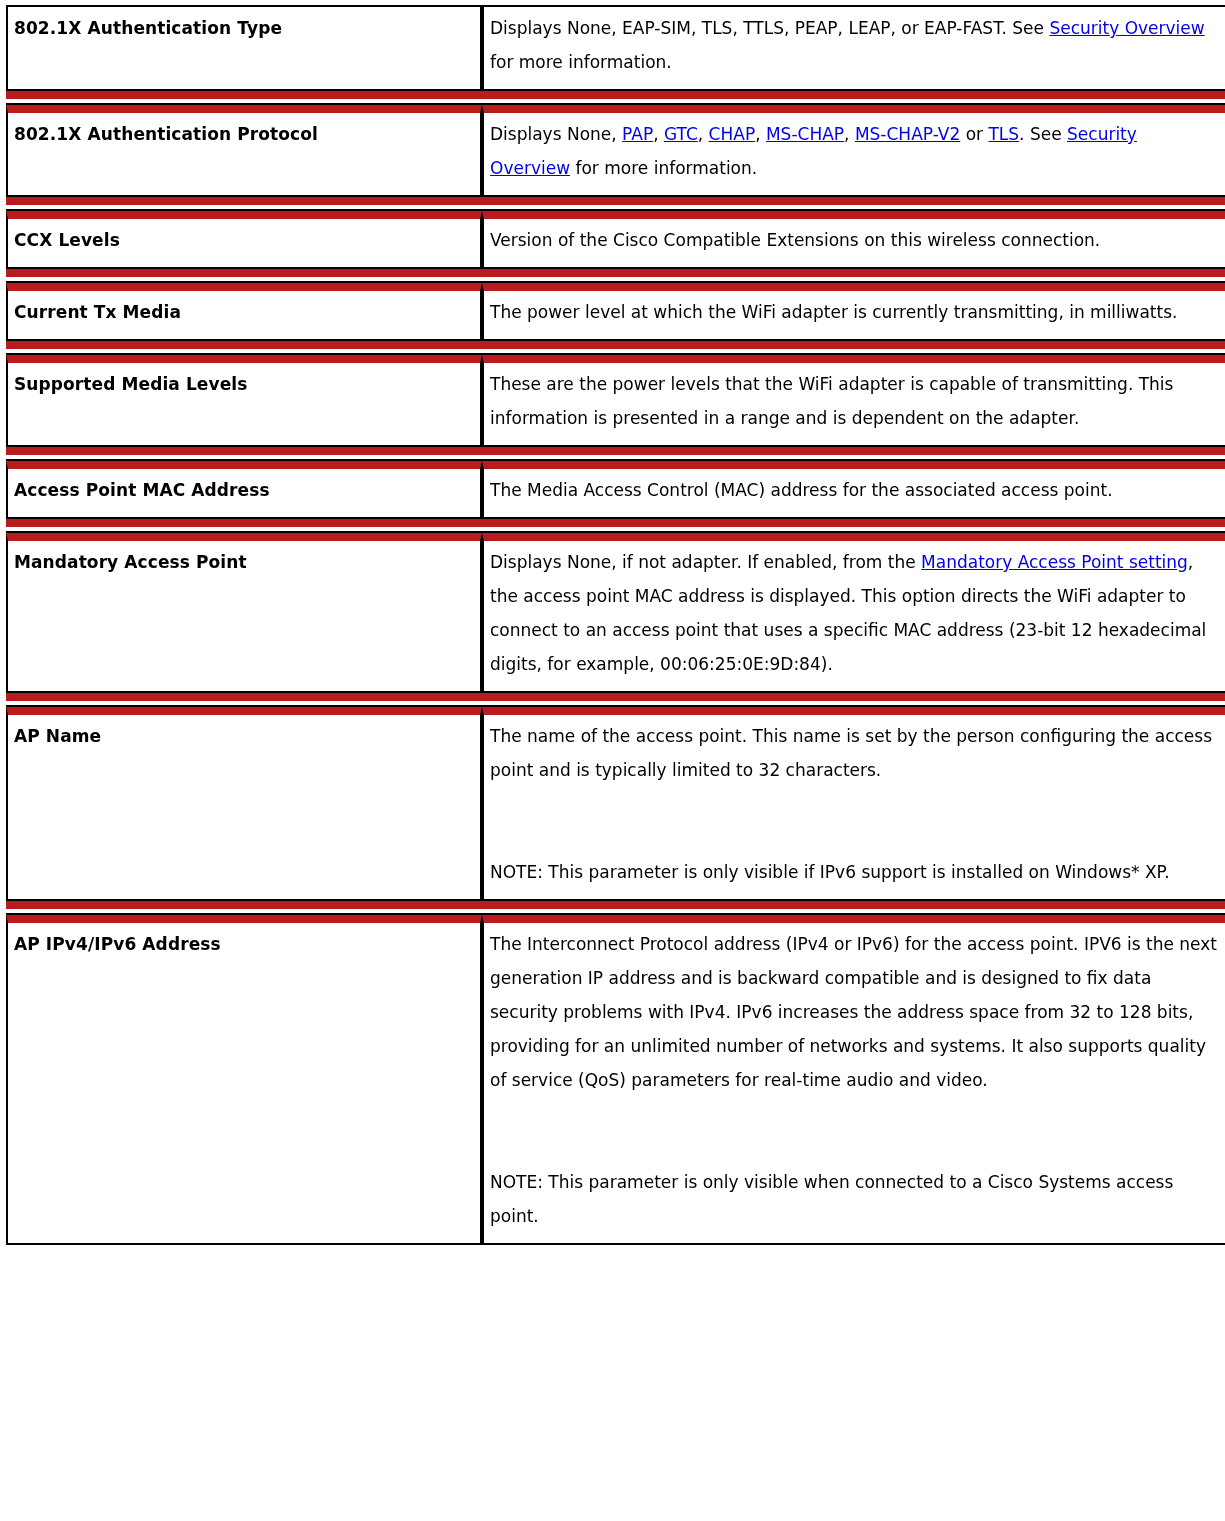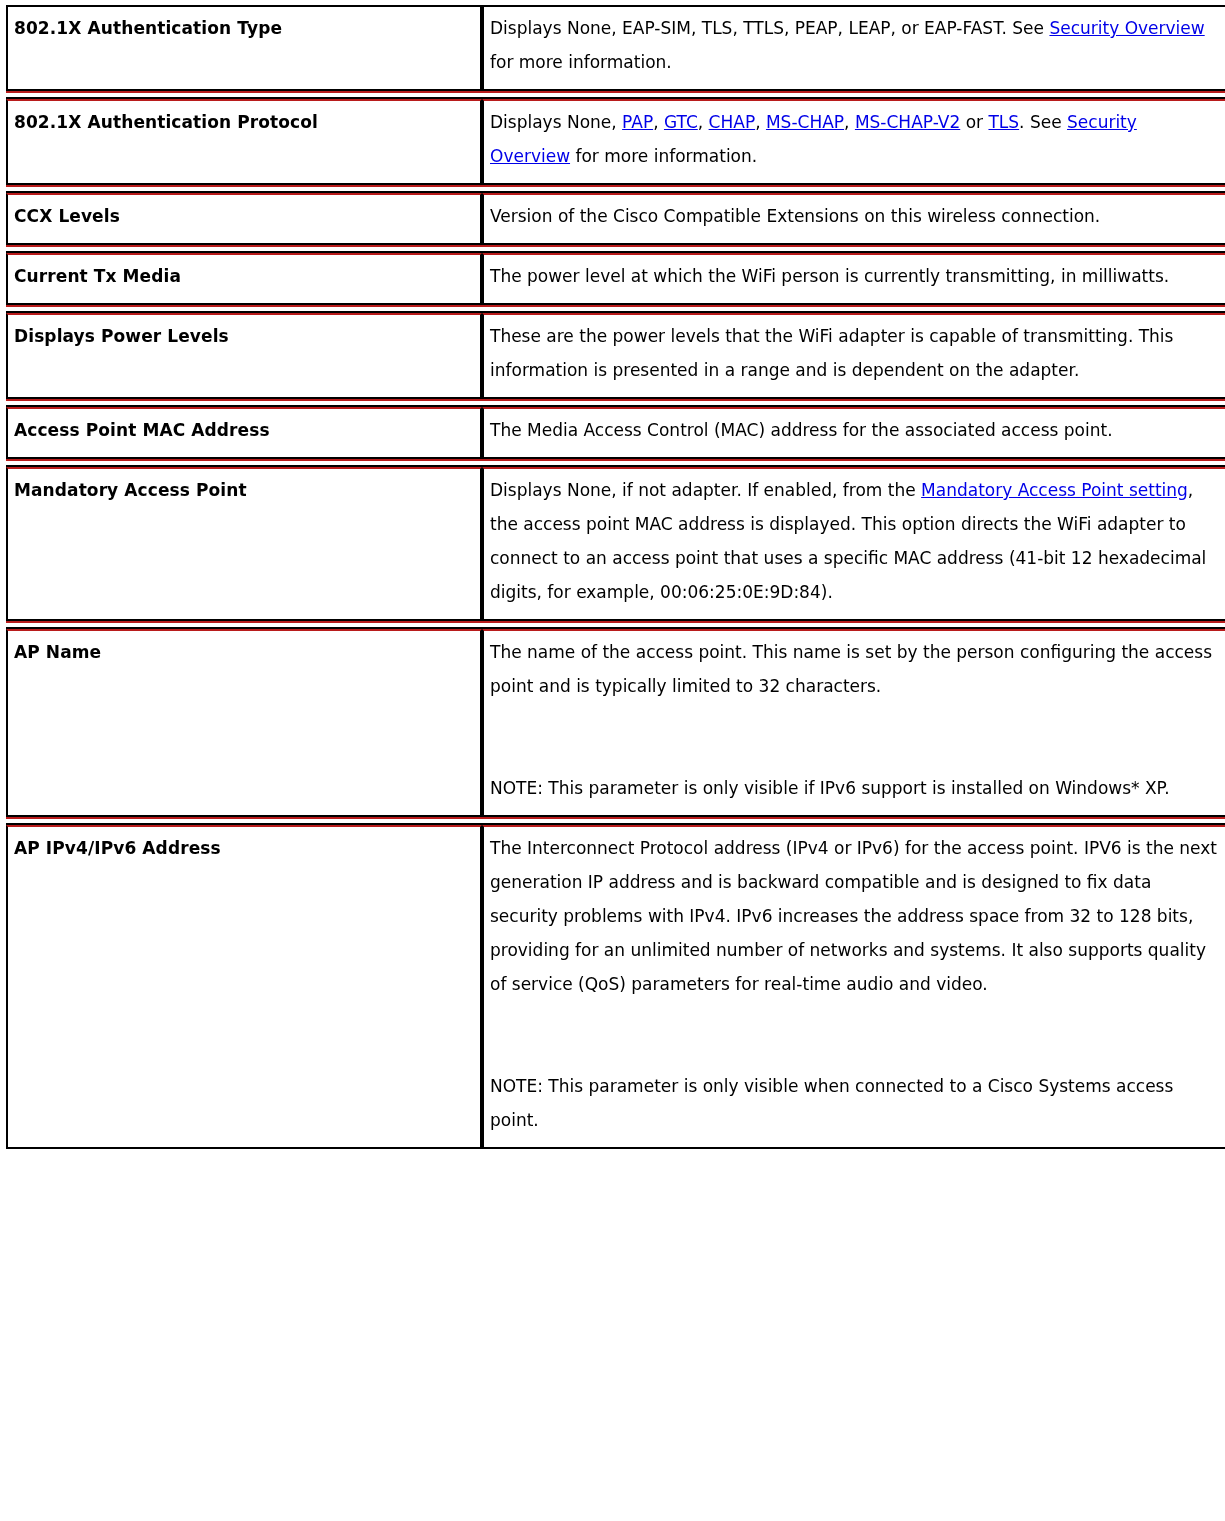--- a/index.html
+++ b/index.html
@@ -52,21 +52,21 @@
     white-space: nowrap;
     overflow: visible;
   }
 
   td.desc-cell {
     width: 731px;
     font-weight: normal;
   }
 
   .spec-table tr + tr td {
-    border-top: 2px solid #b91c1c;
+    border-top: 8px solid #b91c1c;
   }
 
   
   .spec-table tr td {
     border-bottom: 2px solid #000000;
   }
 
   .row-spacer td {
     border: none;
     padding: 0;
@@ -115,45 +115,45 @@
         <tr>
           <td class="param-cell">CCX Levels</td>
           <td class="desc-cell"><span>Version of the Cisco Compatible Extensions on this wireless connection.</span></td>
         </tr>
         <tr class="row-spacer">
           <td></td>
           <td></td>
         </tr>
         <tr>
           <td class="param-cell">Current Tx Media</td>
-          <td class="desc-cell"><span>The power level at which the WiFi person is currently transmitting, in milliwatts.</span></td>
+          <td class="desc-cell"><span>The power level at which the WiFi adapter is currently transmitting, in milliwatts.</span></td>
         </tr>
         <tr class="row-spacer">
           <td></td>
           <td></td>
         </tr>
         <tr>
-          <td class="param-cell">Displays Power Levels</td>
+          <td class="param-cell">Supported Media Levels</td>
           <td class="desc-cell"><span>These are the power levels that the WiFi adapter is capable of transmitting. This information is presented in a range and is dependent on the adapter.</span></td>
         </tr>
         <tr class="row-spacer">
           <td></td>
           <td></td>
         </tr>
         <tr>
           <td class="param-cell">Access Point MAC Address</td>
           <td class="desc-cell"><span>The Media Access Control (MAC) address for the associated access point.</span></td>
         </tr>
         <tr class="row-spacer">
           <td></td>
           <td></td>
         </tr>
         <tr>
           <td class="param-cell">Mandatory Access Point</td>
-          <td class="desc-cell"><span>Displays None, if not adapter. If enabled, from the </span><a class="doclink" href="#">Mandatory Access Point setting</a><span>, the access point MAC address is displayed. This option directs the WiFi adapter to connect to an access point that uses a specific MAC address (41-bit 12 hexadecimal digits, for example, 00:06:25:0E:9D:84).</span></td>
+          <td class="desc-cell"><span>Displays None, if not adapter. If enabled, from the </span><a class="doclink" href="#">Mandatory Access Point setting</a><span>, the access point MAC address is displayed. This option directs the WiFi adapter to connect to an access point that uses a specific MAC address (23-bit 12 hexadecimal digits, for example, 00:06:25:0E:9D:84).</span></td>
         </tr>
         <tr class="row-spacer">
           <td></td>
           <td></td>
         </tr>
         <tr>
           <td class="param-cell">AP Name</td>
           <td class="desc-cell"><span>The name of the access point. This name is set by the person configuring the access point and is typically limited to 32 characters.</span><span class="blank-line"></span><span class="blank-line"></span><span class="note-label">NOTE</span><span>: This parameter is only visible if IPv6 support is installed on Windows* XP.</span></td>
         </tr>
         <tr class="row-spacer">

